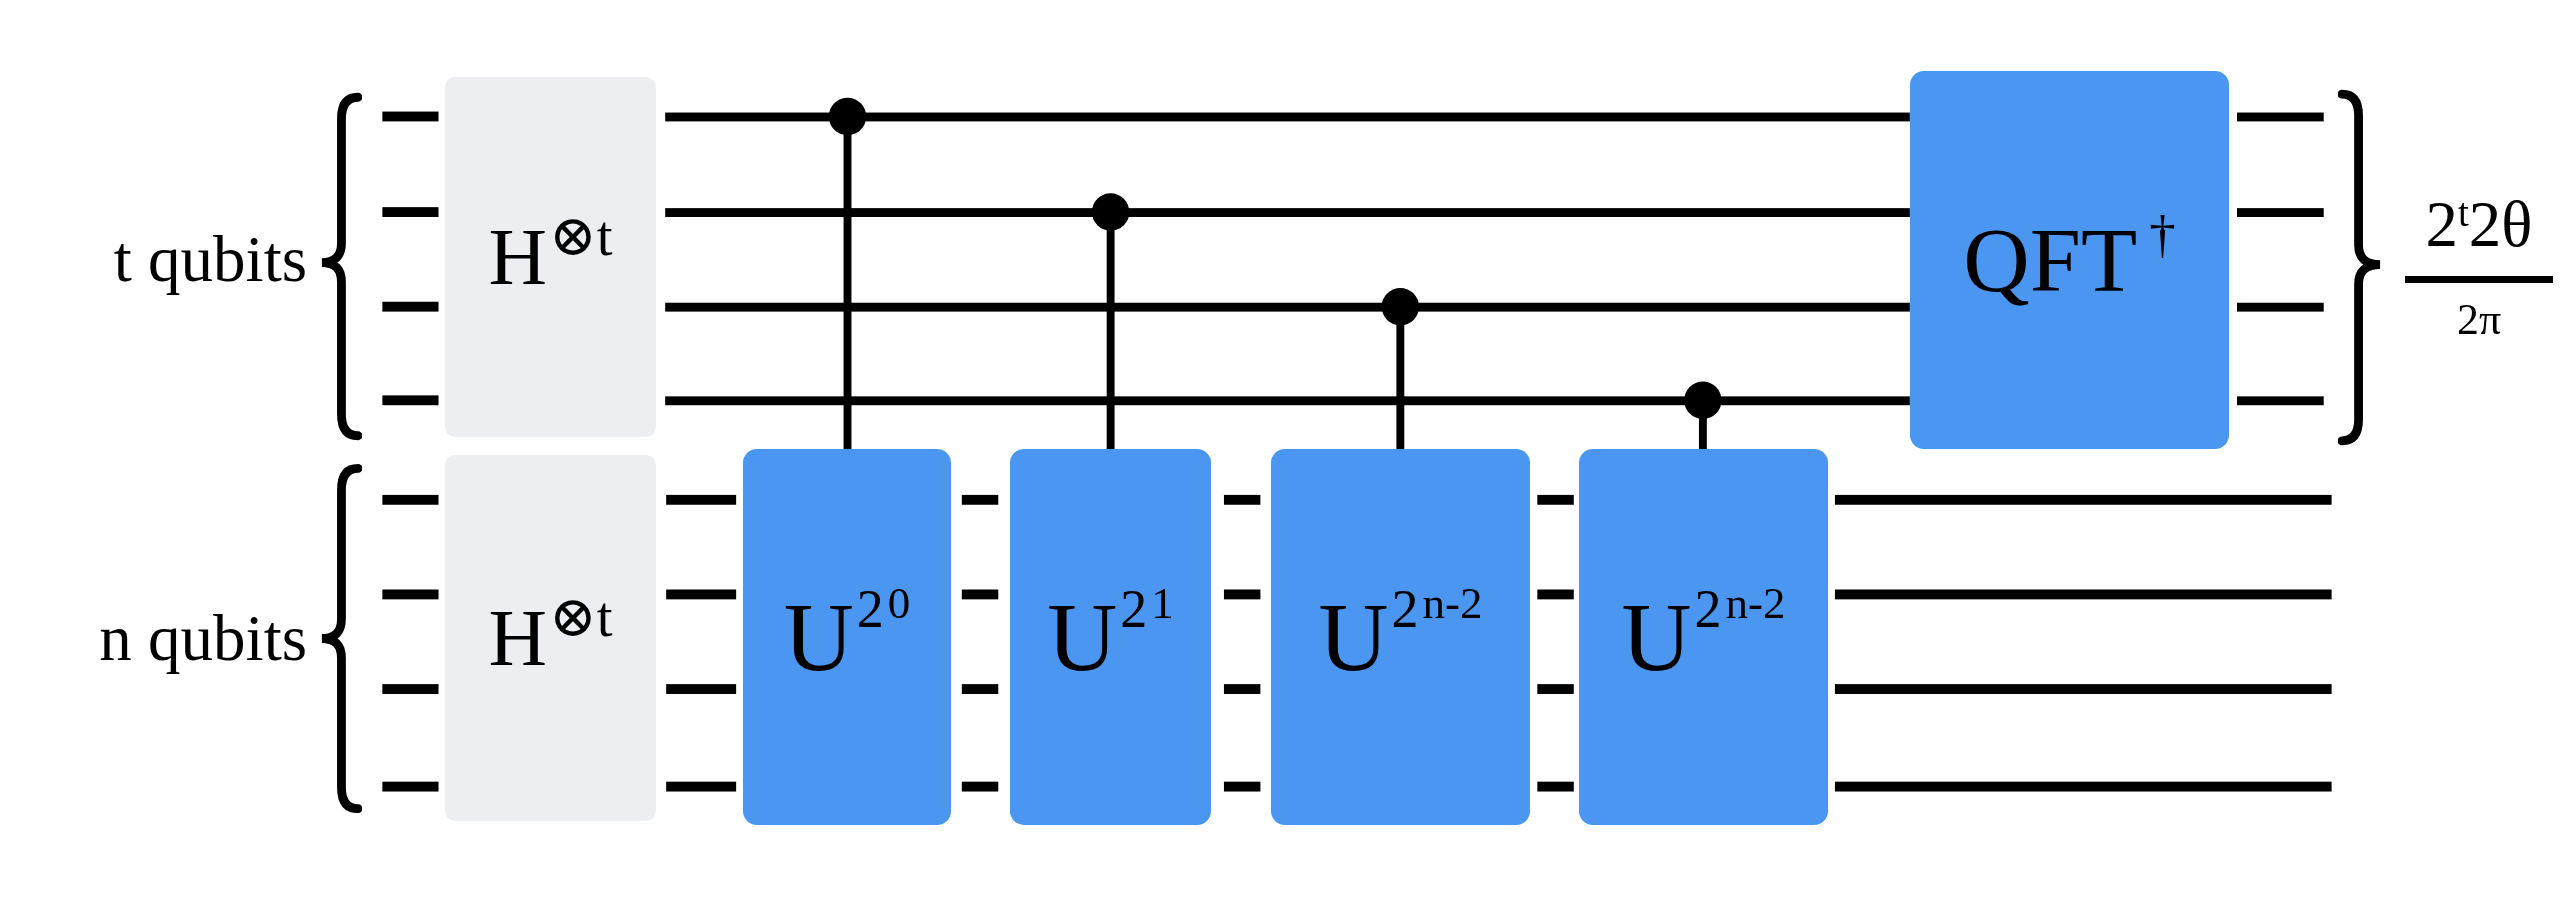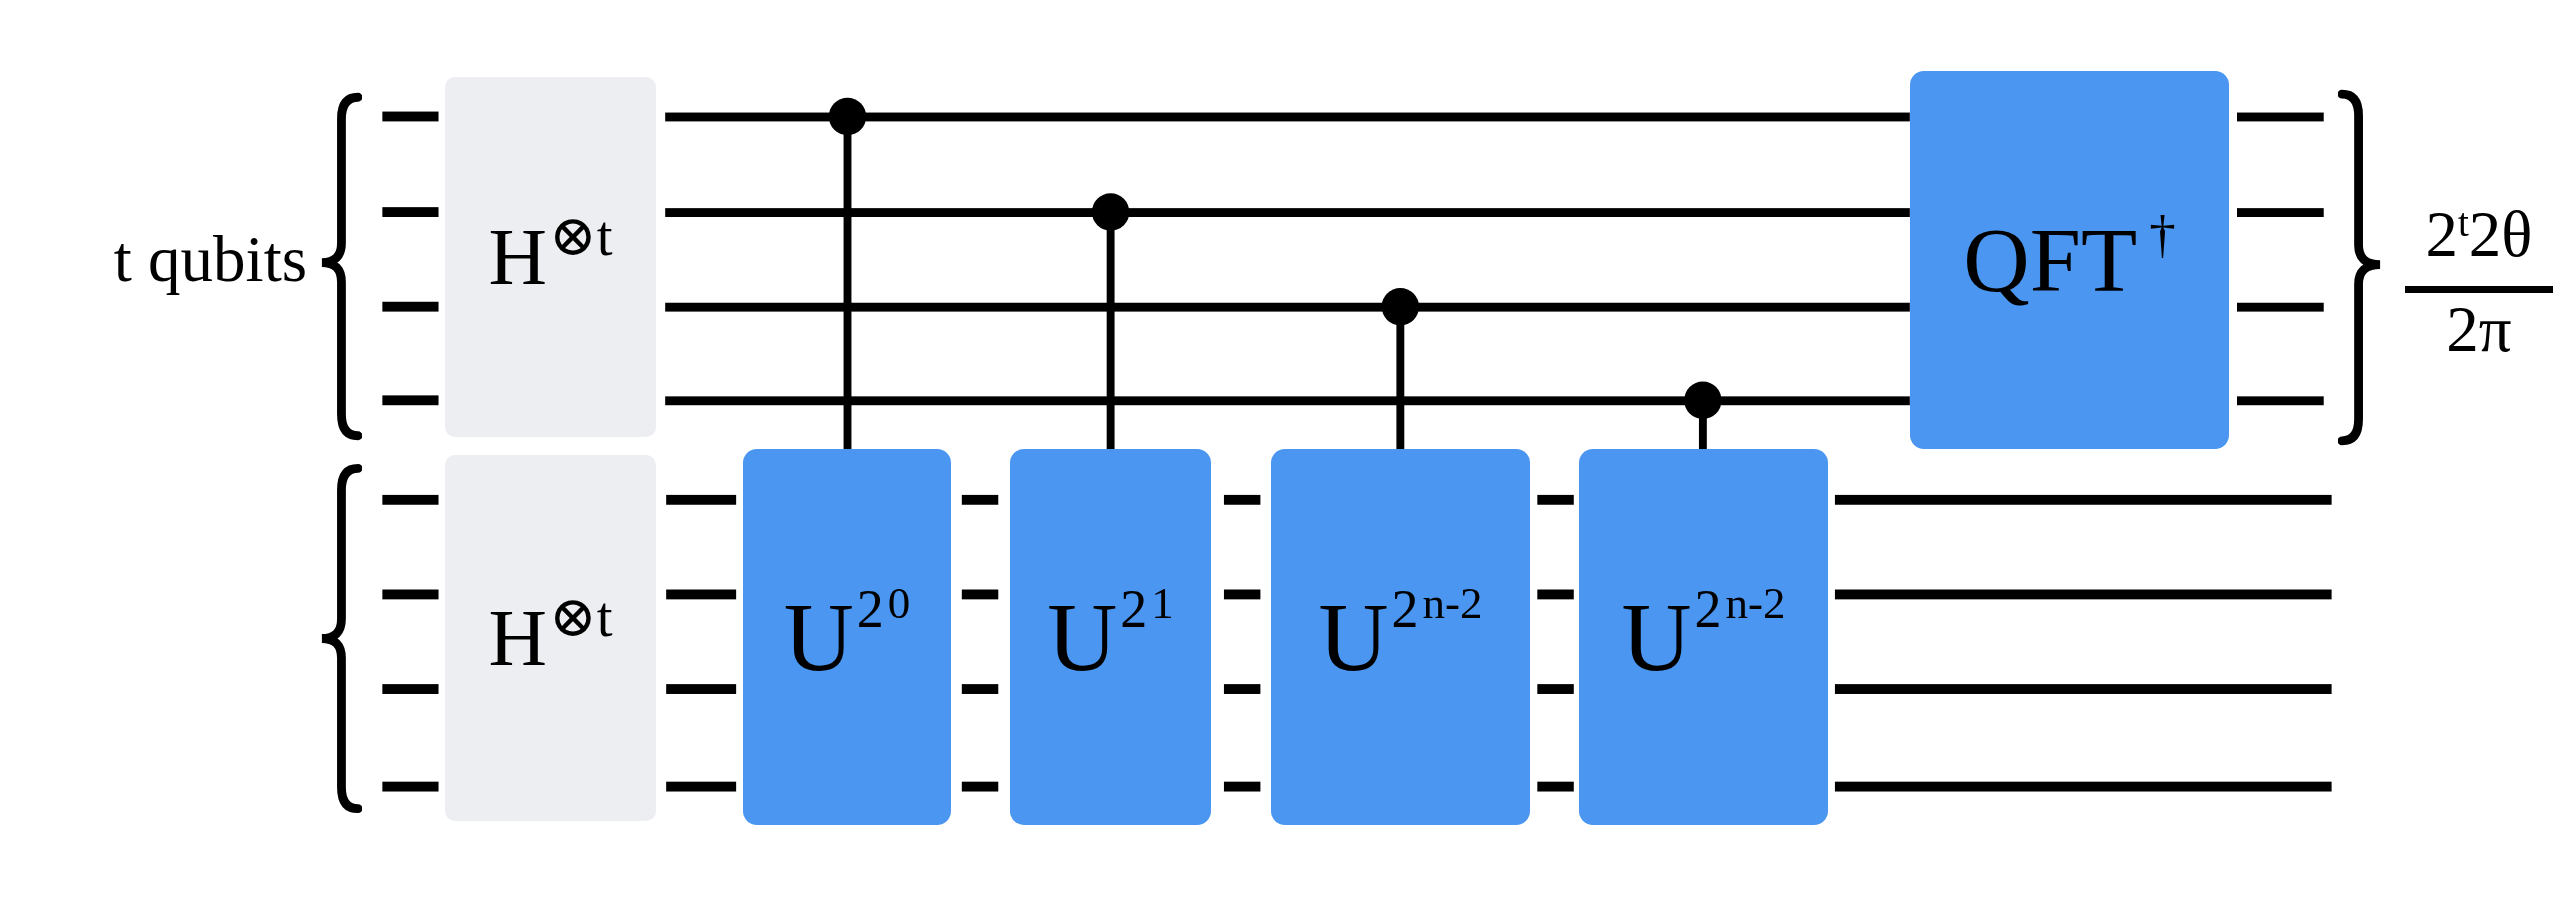--- a/index.html
+++ b/index.html
@@ -59,21 +59,21 @@
 
   #phase-fraction {
     position: absolute;
     left: 2405px; top: 189px; width: 148px;
     text-align: center;
     color: #000000;
   }
   .frac-num { font-size: 65px; line-height: 71px; white-space: nowrap; }
   .frac-sup { font-size: 39px; position: relative; top: -20px; }
   .frac-bar { height: 7px; background: #000000; margin: 8px 0 4px 0; }
-  .frac-den { font-size: 65px; line-height: 65px; }
+  .frac-den { font-size: 44px; line-height: 65px; }
 </style>
 </head>
 <body>
 
 <div id="circuit" style="background: rgb(255, 255, 255); color: rgb(0, 0, 0);">
 
   <svg id="linework" viewBox="0 0 2614 922" xmlns="http://www.w3.org/2000/svg">
 
     <rect x="388" y="113" width="57" height="10" fill="currentColor"></rect>
     <rect x="388" y="210" width="57" height="10" fill="currentColor"></rect>
@@ -135,20 +135,21 @@
     <path d="M 42 4 Q 25 4 25 26 L 25 153 Q 25 173 5 173 Q 25 173 25 193 L 25 328 Q 25 350 42 350" stroke="currentColor" stroke-width="9" fill="none" stroke-linecap="round"></path>
   </svg>
   <svg id="brace-n" class="brace" width="45" height="351" viewBox="0 0 46 356" xmlns="http://www.w3.org/2000/svg">
     <path d="M 42 4 Q 25 4 25 26 L 25 158 Q 25 178 5 178 Q 25 178 25 198 L 25 330 Q 25 352 42 352" stroke="currentColor" stroke-width="9" fill="none" stroke-linecap="round"></path>
   </svg>
   <svg id="brace-out" class="brace" width="47" height="359" viewBox="0 0 48 364" xmlns="http://www.w3.org/2000/svg">
     <path d="M 4 4 Q 21 4 21 26 L 21 158 Q 21 178 43 178 Q 21 178 21 198 L 21 336 Q 21 358 4 358" stroke="currentColor" stroke-width="9" fill="none" stroke-linecap="round"></path>
   </svg>
 
   <div id="t-label" class="reg-label">t qubits</div>
+  <div id="n-label" class="reg-label">n qubits</div>
 
   <div id="h-top" class="gate gate-gray" style="background: rgb(236, 238, 242);">
     <span class="h-label">H</span>
       <span class="h-sup">⊗t</span>
   </div>
   <div id="h-bottom" class="gate gate-gray" style="background: rgb(236, 238, 242);">
     <span class="h-label">H</span>
       <span class="h-sup">⊗t</span>
   </div>
 
@@ -171,21 +172,21 @@
     <span class="u-label">U</span>
       <span class="u-sup">2</span>
       <span class="u-supsup">n-2</span>
   </div>
 
   <div id="qft" class="gate gate-blue" style="background: rgb(74, 150, 240);">
     <span class="qft-label">QFT</span>
       <span class="qft-sup">†</span>
   </div>
 
-  <div id="phase-fraction" style="color: rgb(0, 0, 0); margin-top: 10px;">
+  <div id="phase-fraction" style="color: rgb(0, 0, 0);">
     <div class="frac-num">
       <span>2</span><span class="frac-sup">t</span><span>2θ</span>
     </div>
     <div class="frac-bar"></div>
     <div class="frac-den">2π</div>
   </div>
 
 </div>
 
 

